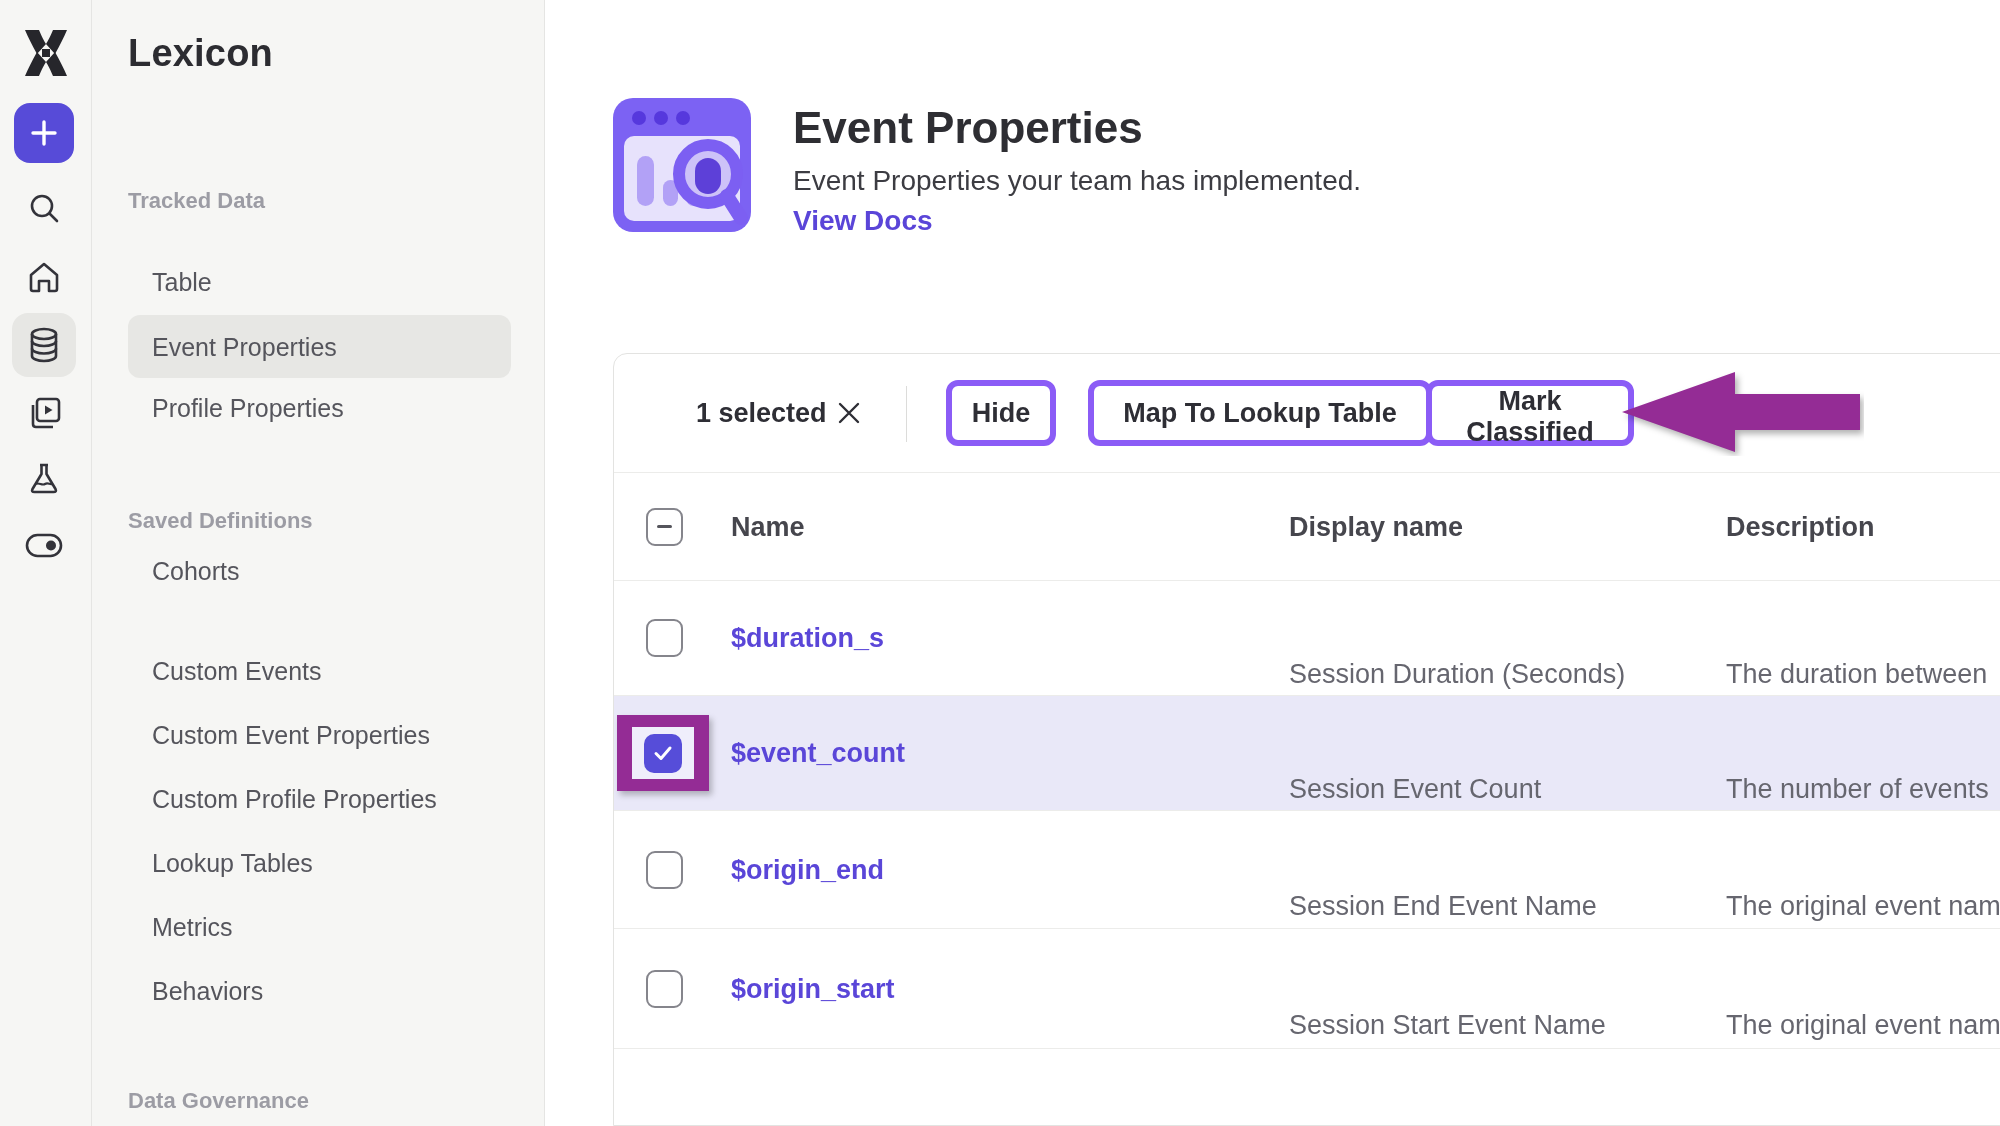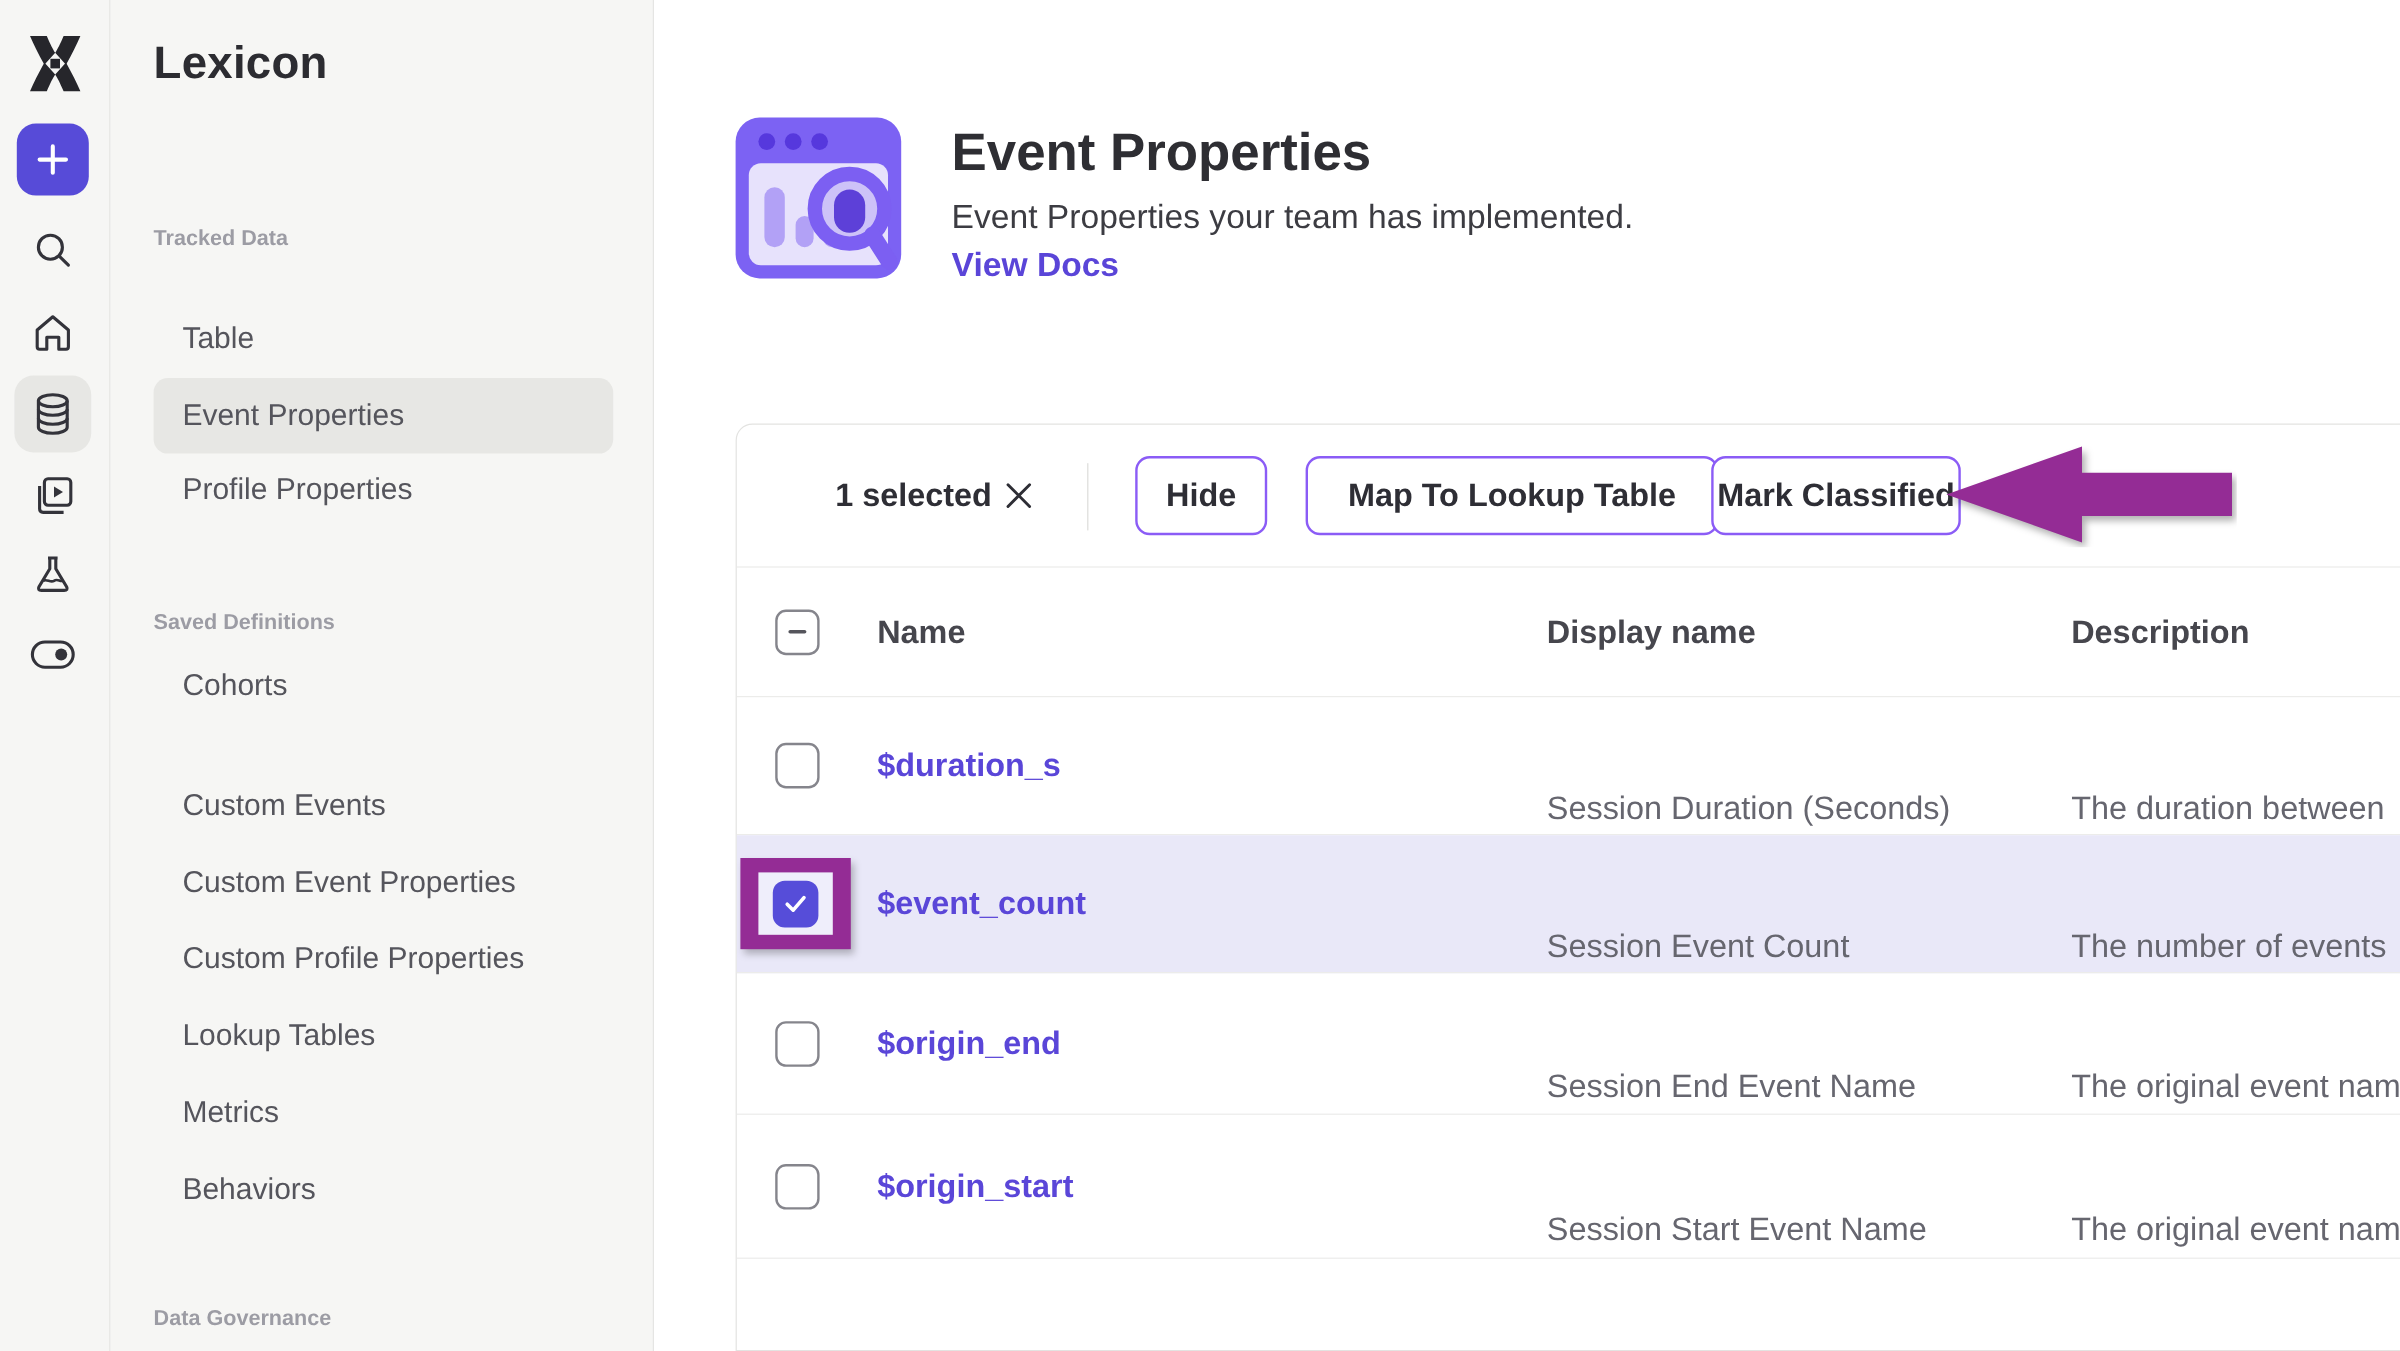--- a/index.html
+++ b/index.html
@@ -30,21 +30,21 @@
   .ri-search { top:176px; } .ri-home { top:245px; } .ri-data { top:313px; }
   .ri-boards { top:381px; } .ri-exp { top:447px; } .ri-flags { top:514px; }
   .rail-item svg, .rail-plus svg { display:block; }
 
   
   .sidebar {
     position:absolute; left:92px; top:0; width:453px; height:1126px;
     background:#f6f6f4; border-right:1px solid #e5e5e3; z-index:2;
   }
   .sb-title { position:absolute; left:36px; top:32px; font-size:38px; font-weight:700; color:#2c2c31; letter-spacing:.2px; }
-  .sb-section { position:absolute; left:36px; font-size:18px; font-weight:700; color:#9c9ca4; }
+  .sb-section { position:absolute; left:36px; font-size:22px; font-weight:700; color:#9c9ca4; }
   .sb-sec-tracked { top:188px; }
   .sb-sec-saved   { top:508px; }
   .sb-sec-gov     { top:1088px;text-align:right; }
   .sb-item {
     position:absolute; left:60px; height:38px; line-height:38px;
     font-size:25px; color:#55555c; cursor:pointer; white-space:nowrap;
   }
   .sb-pill {
     position:absolute; left:36px; top:315px; width:383px; height:63px;
     background:#e7e7e4; border-radius:12px; cursor:pointer;
@@ -71,21 +71,21 @@
     z-index:1;
   }
   .toolbar { position:relative; height:119px; border-bottom:1px solid #ececea; }
   .sel-label { position:absolute; left:82px; top:50%; transform:translateY(-50%);
                font-size:27px; font-weight:600; color:#2e2e35; }
   .sel-clear { position:absolute; left:218px; top:50%; transform:translateY(-50%);
                width:34px; height:34px; cursor:pointer; display:flex; align-items:center; justify-content:center; }
   .tb-divider { position:absolute; left:292px; top:32px; width:1px; height:56px; background:#dcdcda; }
   .tb-btn {
     position:absolute; top:50%; transform:translateY(-50%); height:66px;
-    background:#fff; border:2px solid #8b5cf6; border-radius:12px;
+    background:#fff; border:6px solid #8b5cf6; border-radius:12px;
     font-family:"Liberation Sans", sans-serif; font-size:27px; font-weight:600; color:#2e2e35;
     cursor:pointer; text-align:center;
   }
   .btn-hide { left:332px; width:110px; }
   .btn-map  { left:474px; width:344px; }
   .btn-mark { left:812px; width:208px; }
 
   .thead { position:relative; height:108px; border-bottom:1px solid #ececea; }
   .th { position:absolute; top:50%; transform:translateY(-50%);
         font-size:27px; font-weight:600; color:#46464d; white-space:nowrap; }

